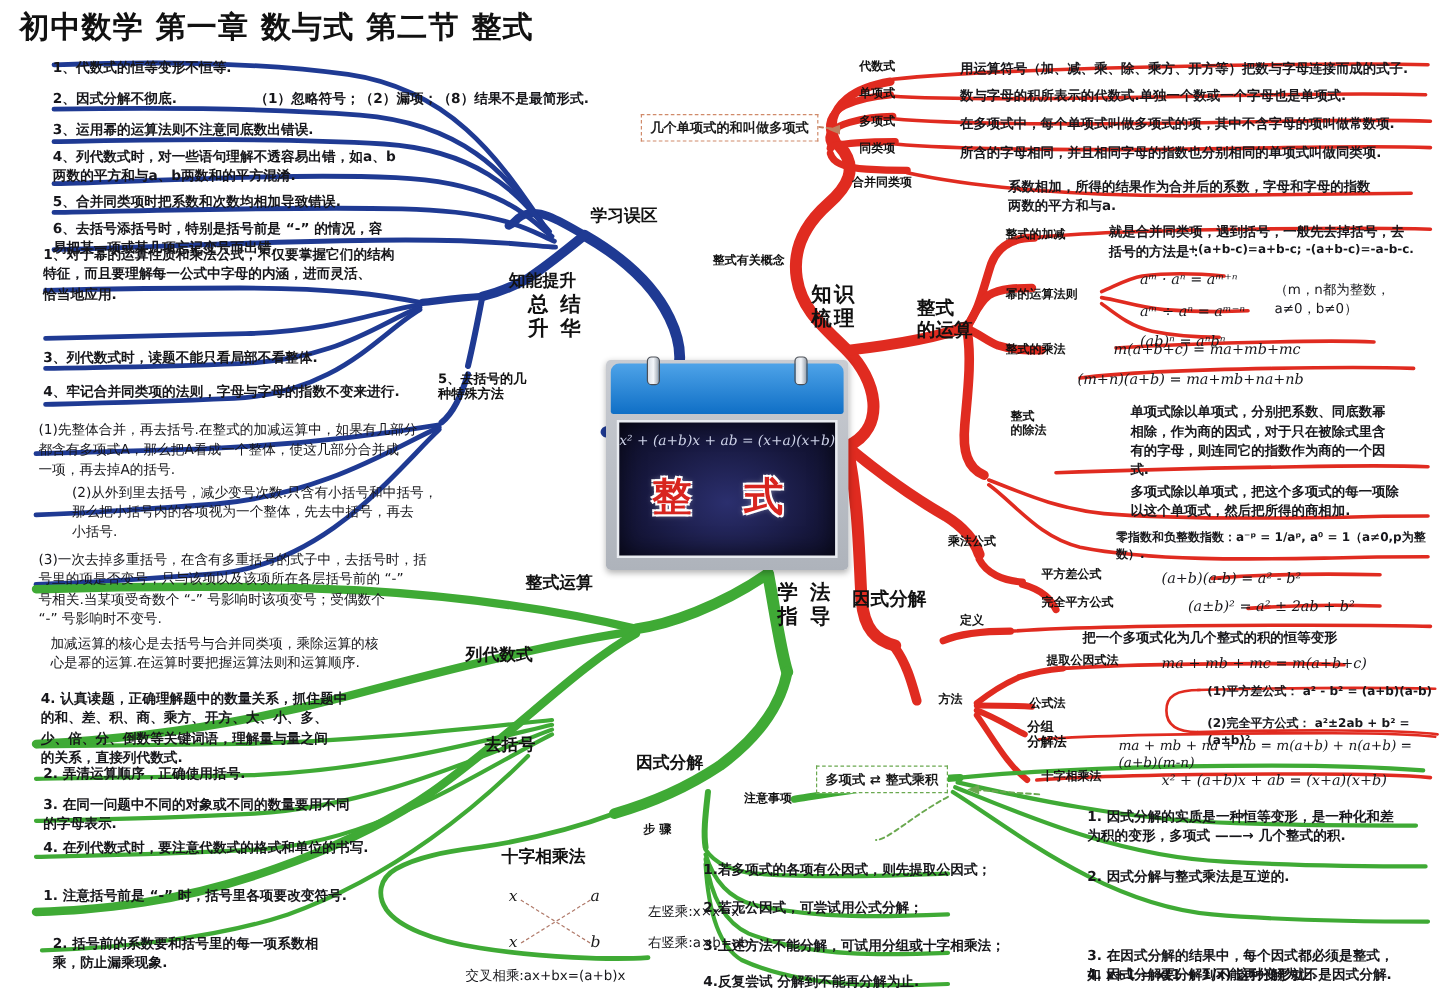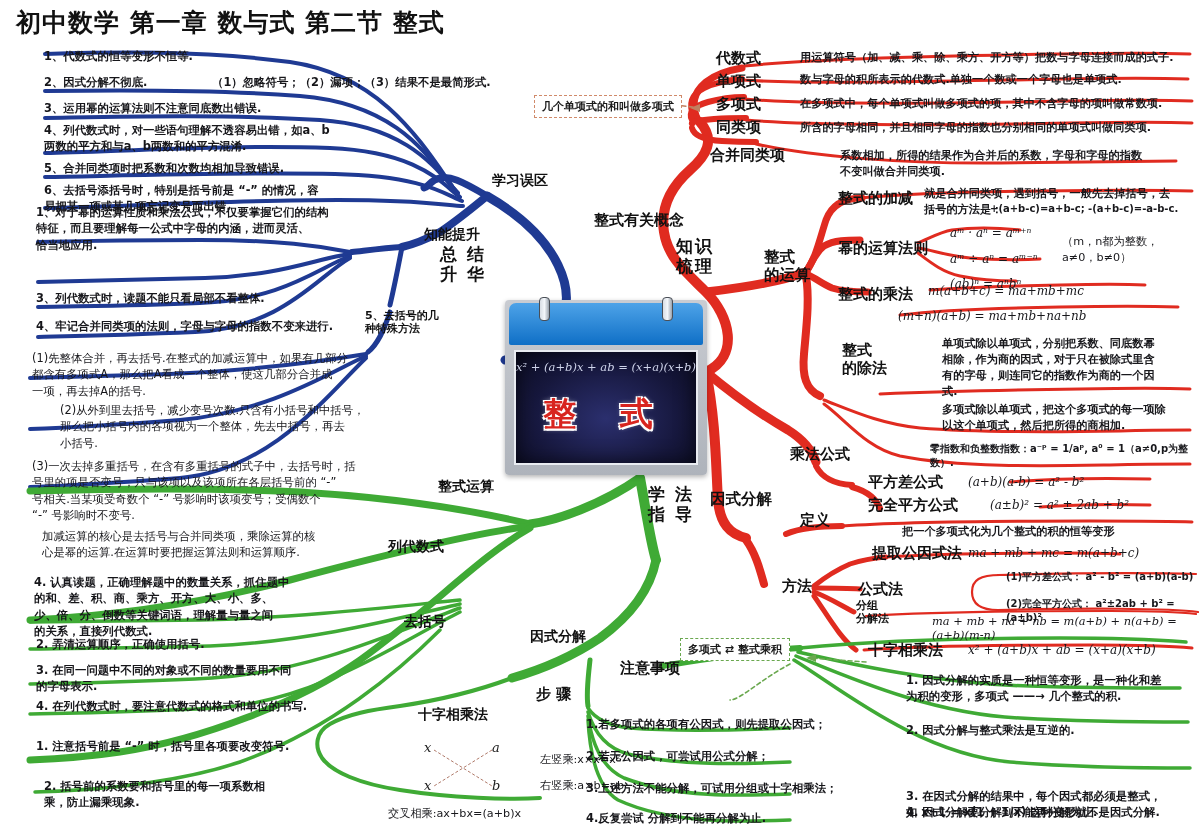--- a/index.html
+++ b/index.html
@@ -56,21 +56,21 @@
   }
   .rtext.sm { font-size: 10px; }
   
   .node {
     position: absolute;
     font-weight: bold;
     color: #111;
     white-space: pre-line;
     line-height: 1.18;
   }
-  .node.n13 { font-size: 15px; }
+  .node.n13 { font-size: 10px; }
   .node.n14 { font-size: 14px; }
   .node.n15 { font-size: 15.5px; }
   .node.n17 { font-size: 17px; letter-spacing: 2px; }
   .node.n12 { font-size: 11px; }
   
   .mth {
     font-family: "DejaVu Serif", "Liberation Serif", serif;
     font-style: italic;
     font-size: 12px;
     color: #17171b;
@@ -338,21 +338,21 @@
   <div class="node n17" style="left:648px; top:484px;">学 法
 指 导</div>
 
   <div class="node n14" style="left:492px; top:172px;">学习误区</div>
   <div class="node n14" style="left:424px; top:226px;">知能提升</div>
   <div class="node n12" style="left:365px; top:310px;">5、去括号的几
    种特殊方法</div>
 
   <div class="para" style="left:44px; top:48px;">1、代数式的恒等变形不恒等.</div>
   <div class="para" style="left:44px; top:74px;">2、因式分解不彻底.</div>
-  <div class="para" style="left:212px; top:74px;">（1）忽略符号；（2）漏项；（3）结果不是最简形式.</div>
+  <div class="para" style="left:212px; top:74px;">（1）忽略符号；（2）漏项；（8）结果不是最简形式.</div>
   <div class="para" style="left:44px; top:100px;">3、运用幂的运算法则不注意同底数出错误.</div>
   <div class="para" style="left:44px; top:122px;">4、列代数式时，对一些语句理解不透容易出错，如a、b
    两数的平方和与a、b两数和的平方混淆.</div>
   <div class="para" style="left:44px; top:160px;">5、合并同类项时把系数和次数均相加导致错误.</div>
   <div class="para" style="left:44px; top:182px;">6、去括号添括号时，特别是括号前是 “-” 的情况，容
    易把某一项或某几项忘记变号而出错.</div>
 
   <div class="para" style="left:36px; top:204px;">1、对于幂的运算性质和乘法公式，不仅要掌握它们的结构
    特征，而且要理解每一公式中字母的内涵，进而灵活、
    恰当地应用.</div>
@@ -374,21 +374,21 @@
   <div class="node n13" style="left:716px; top:73px;">单项式</div>
   <div class="node n13" style="left:716px; top:96px;">多项式</div>
   <div class="node n13" style="left:716px; top:119px;">同类项</div>
   <div class="node n13" style="left:710px; top:147px;">合并同类项</div>
 
   <div class="rtext" style="left:800px; top:50px;">用运算符号（加、减、乘、除、乘方、开方等）把数与字母连接而成的式子.</div>
   <div class="rtext" style="left:800px; top:72px;">数与字母的积所表示的代数式.单独一个数或一个字母也是单项式.</div>
   <div class="rtext" style="left:800px; top:96px;">在多项式中，每个单项式叫做多项式的项，其中不含字母的项叫做常数项.</div>
   <div class="rtext" style="left:800px; top:120px;">所含的字母相同，并且相同字母的指数也分别相同的单项式叫做同类项.</div>
   <div class="rtext" style="left:840px; top:148px;">系数相加，所得的结果作为合并后的系数，字母和字母的指数
-不变叫做合并同类项.</div>
+两数的平方和与a.</div>
 
   <div class="callout" style="left:534px; top:95px;">几个单项式的和叫做多项式</div>
 
   <div class="node n13" style="left:594px; top:212px;">整式有关概念</div>
   <div class="node n15" style="left:764px; top:248px;">整式
 的运算</div>
   <div class="node n15" style="left:710px; top:490px;">因式分解</div>
 
   <div class="node n13" style="left:838px; top:190px;">整式的加减</div>
   <div class="rtext" style="left:924px; top:186px;">就是合并同类项，遇到括号，一般先去掉括号，去

